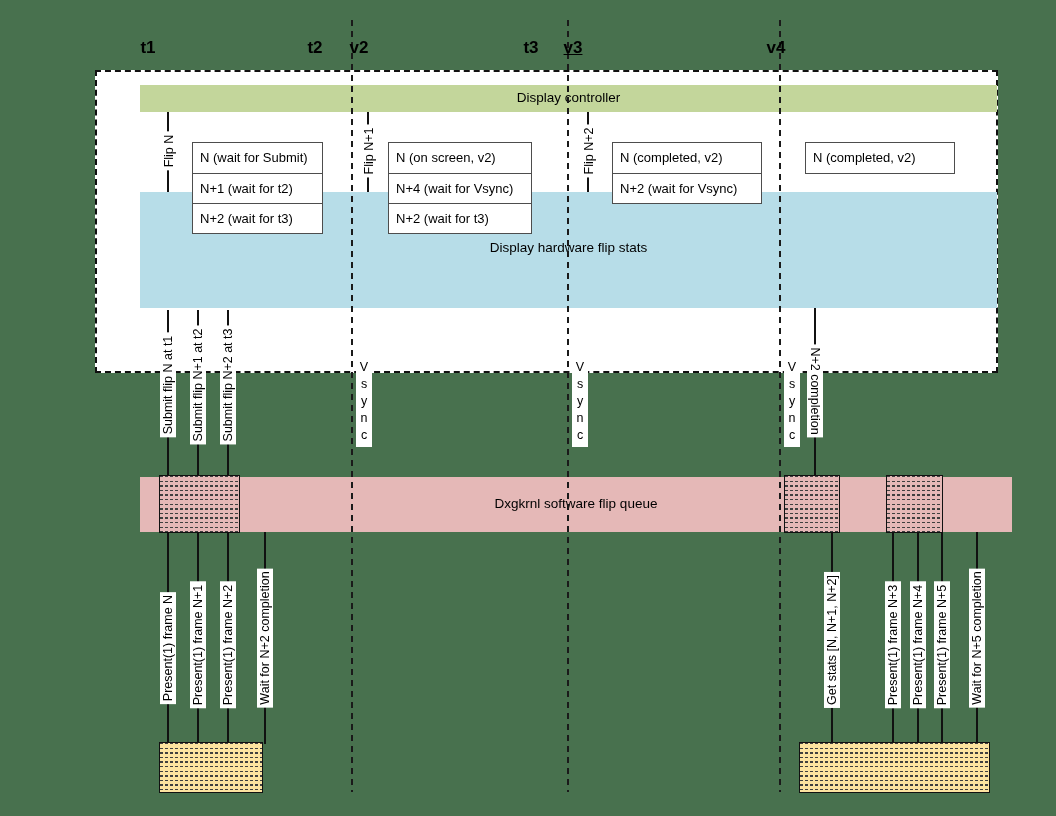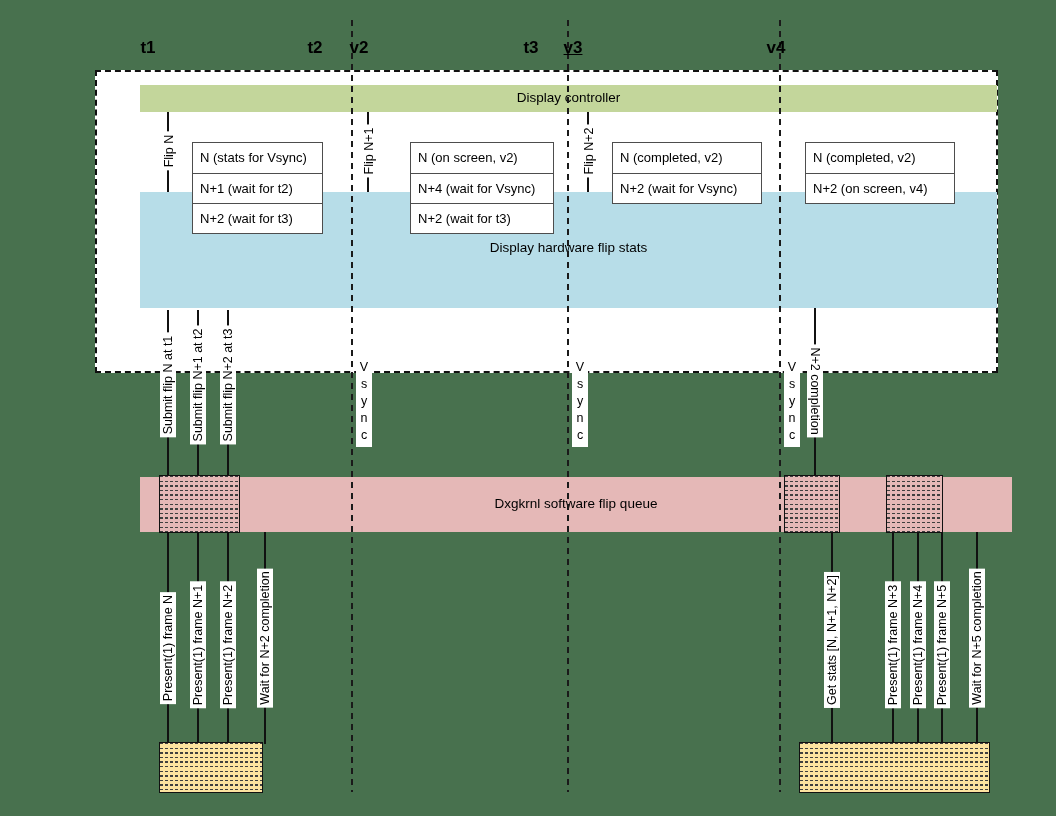--- a/index.html
+++ b/index.html
@@ -73,36 +73,35 @@
   </div>
 
   <div class="vline" style="left:167px; top:112px; height:80px;"></div>
   <div class="rot ccw" style="left:169px; top:151px;">Flip N</div>
   <div class="vline" style="left:367px; top:112px; height:80px;"></div>
   <div class="rot ccw" style="left:369px; top:151px;">Flip N+1</div>
   <div class="vline" style="left:587px; top:112px; height:80px;"></div>
   <div class="rot ccw" style="left:589px; top:151px;">Flip N+2</div>
 
   <div class="statebox" style="left:192px; top:142px; width:131px;">
-    <div class="srow">N (stats for Vsync)</div>
+    <div class="srow">N (wait for Submit)</div>
     <div class="srow">N+1 (wait for t2)</div>
     <div class="srow">N+2 (wait for t3)</div>
   </div>
-  <div class="statebox" style="left:410px; top:142px; width:144px;">
+  <div class="statebox" style="left:388px; top:142px; width:144px;">
     <div class="srow">N (on screen, v2)</div>
     <div class="srow">N+4 (wait for Vsync)</div>
     <div class="srow">N+2 (wait for t3)</div>
   </div>
   <div class="statebox" style="left:612px; top:142px; width:150px;">
     <div class="srow">N (completed, v2)</div>
     <div class="srow">N+2 (wait for Vsync)</div>
   </div>
   <div class="statebox" style="left:805px; top:142px; width:150px;">
     <div class="srow">N (completed, v2)</div>
-    <div class="srow">N+2 (on screen, v4)</div>
   </div>
 
   <div class="vline" style="left:167px; top:310px; height:167px;"></div>
   <div class="rot ccw" style="left:168px; top:385px;">Submit flip N at t1</div>
   <div class="vline" style="left:197px; top:310px; height:167px;"></div>
   <div class="rot ccw" style="left:198px; top:385px;">Submit flip N+1 at t2</div>
   <div class="vline" style="left:227px; top:310px; height:167px;"></div>
   <div class="rot ccw" style="left:228px; top:385px;">Submit flip N+2 at t3</div>
 
   <div class="vsync" style="left:356px; top:358px;">Vsync</div>

